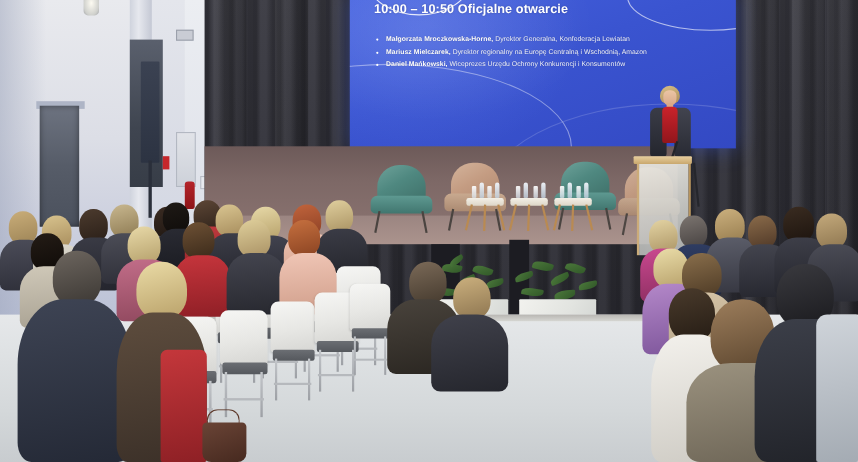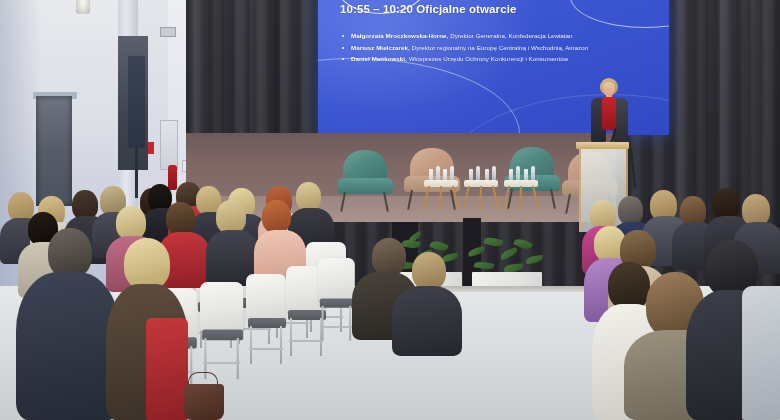--- a/index.html
+++ b/index.html
@@ -468,21 +468,21 @@
     <div class="curtain-fold" style="left:566px"></div>
   </div>
 
   <div class="screen">
     <div class="screen-glow"></div>
     <div class="arc arc-1"></div>
     <div class="arc arc-2"></div>
     <div class="arc arc-3"></div>
     <div class="arc arc-4"></div>
 
-    <div class="slide-title">10:55 – 10:20 Oficjalne otwarcie</div>
+    <div class="slide-title">10:00 – 10:50 Oficjalne otwarcie</div>
 
     <ul class="bullets">
       <li>
         <b>Małgorzata Mroczkowska-Horne,</b>
         <span>Dyrektor Generalna, Konfederacja Lewiatan</span>
       </li>
       <li>
         <b>Mariusz Mielczarek,</b>
         <span>Dyrektor regionalny na Europę Centralną i Wschodnią, Amazon</span>
       </li>

